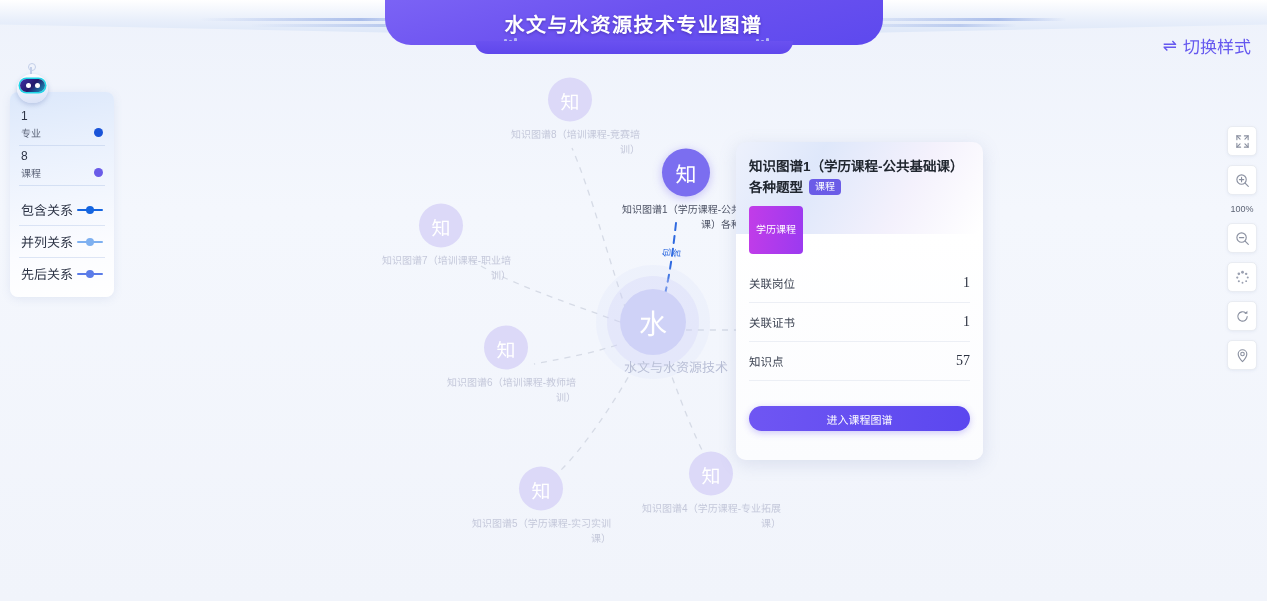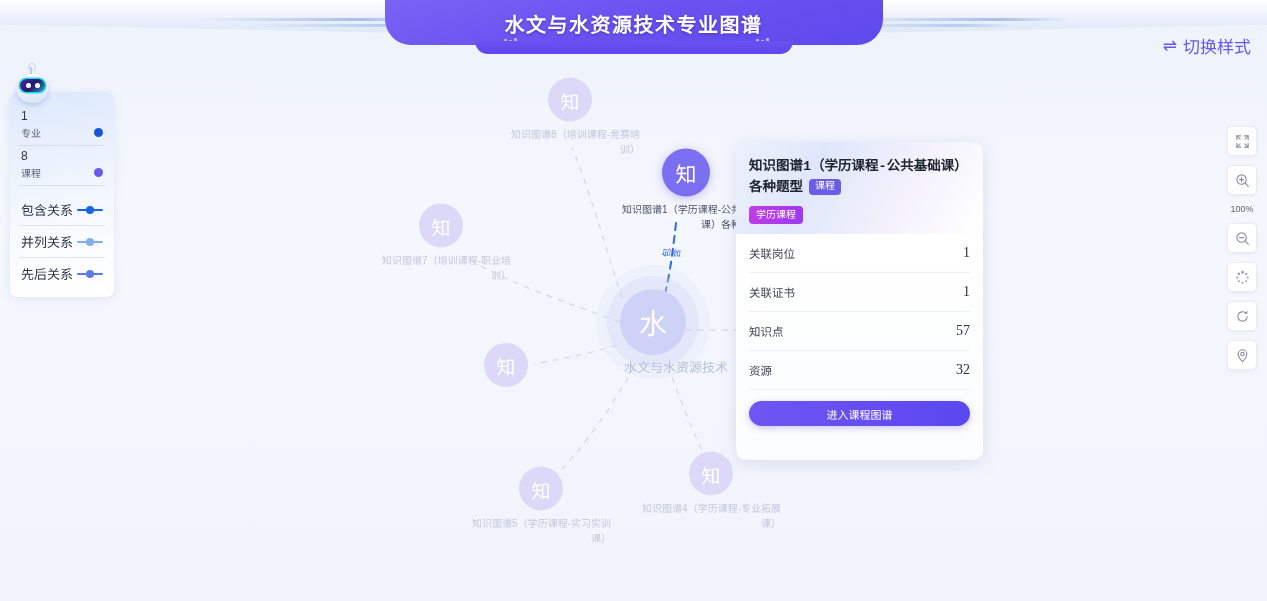--- a/index.html
+++ b/index.html
@@ -202,45 +202,44 @@
     overflow: hidden;
   }
   .card:before {
     content:""; position:absolute; left:0; top:92px; right:0; bottom:0;
     background: linear-gradient(180deg, #ffffff 0%, #fbfcfe 100%);
   }
   .card > * { position: relative; z-index: 1; }
   .card-title {
     font-size: 13.5px; font-weight: bold; color: #20262f;
     line-height: 21px;
-    font-family: Liberation Mono, monospace;
   }
   .badge-course {
     display: inline-block; vertical-align: 2px; margin-left: 6px;
     background: #6b5ce7; color: #fff;
     font-size: 10px; font-weight: normal;
     padding: 2px 6px; border-radius: 4px;
     line-height: 12px;
   }
   .tag-degree {
     display: inline-block; margin-top: 8px;
     background: linear-gradient(96deg, #c23ce8 0%, #9b3af0 100%);
     color: #ffffff; font-size: 10px;
-    padding: 3px 7px; border-radius: 4px; line-height: 12px;
+    padding: 18px 7px; border-radius: 4px; line-height: 12px;
   }
   .card-rows { margin-top: 10px; font-family: Liberation Serif, serif; }
   .card-row {
     display: flex; align-items: center; justify-content: space-between;
     height: 39px;
     border-bottom: 1px solid #eceff5;
   }
   .card-row .k { font-size: 11.5px; color: #3e4554; }
   .card-row .v { font-size: 14px; color: #2b3140; }
   .card-btn {
-    margin-top: 11px; width: 100%; height: 25px;
+    margin-top: 25px; width: 100%; height: 25px;
     border: none; border-radius: 13px;
     background: linear-gradient(95deg, #6f56f3 0%, #5b47ef 100%);
     color: #ffffff; font-size: 11px; cursor: pointer;
     font-family: inherit;
     box-shadow: 0 2px 7px rgba(95,75,235,.3);
   }
 
   
   .toolbar {
     position: absolute; right: 10px; top: 126px;
@@ -323,20 +322,21 @@
       <div class="node-label">知识图谱1（学历课程-公共基础课）各种题型</div>
     </div>
 
     <div class="node n-dim" style="left:441px; top:243px;">
       <div class="node-circle">知</div>
       <div class="node-label">知识图谱7（培训课程-职业培训）</div>
     </div>
 
     <div class="node n-dim" style="left:506px; top:365px;">
       <div class="node-circle">知</div>
+      <div class="node-label">知识图谱6（培训课程-教师培训）</div>
     </div>
 
     <div class="node n-dim" style="left:541px; top:506px;">
       <div class="node-circle">知</div>
       <div class="node-label">知识图谱5（学历课程-实习实训课）</div>
     </div>
 
     <div class="node n-dim" style="left:711px; top:491px;">
       <div class="node-circle">知</div>
       <div class="node-label">知识图谱4（学历课程-专业拓展课）</div>
@@ -405,24 +405,20 @@
         <span class="k">关联岗位</span>
         <span class="v">1</span>
       </div>
       <div class="card-row">
         <span class="k">关联证书</span>
         <span class="v">1</span>
       </div>
       <div class="card-row">
         <span class="k">知识点</span>
         <span class="v">57</span>
-      </div>
-      <div class="card-row">
-        <span class="k">资源</span>
-        <span class="v">32</span>
       </div>
     </div>
 
     <button class="card-btn">进入课程图谱</button>
   </div>
 
   <div class="toolbar">
     <div class="tb-btn">
       <svg width="15" height="15" viewBox="0 0 16 16" stroke="#8a90a0" stroke-width="1.2" fill="none" stroke-linecap="round">
         <path d="M6 2H2v4"></path>

